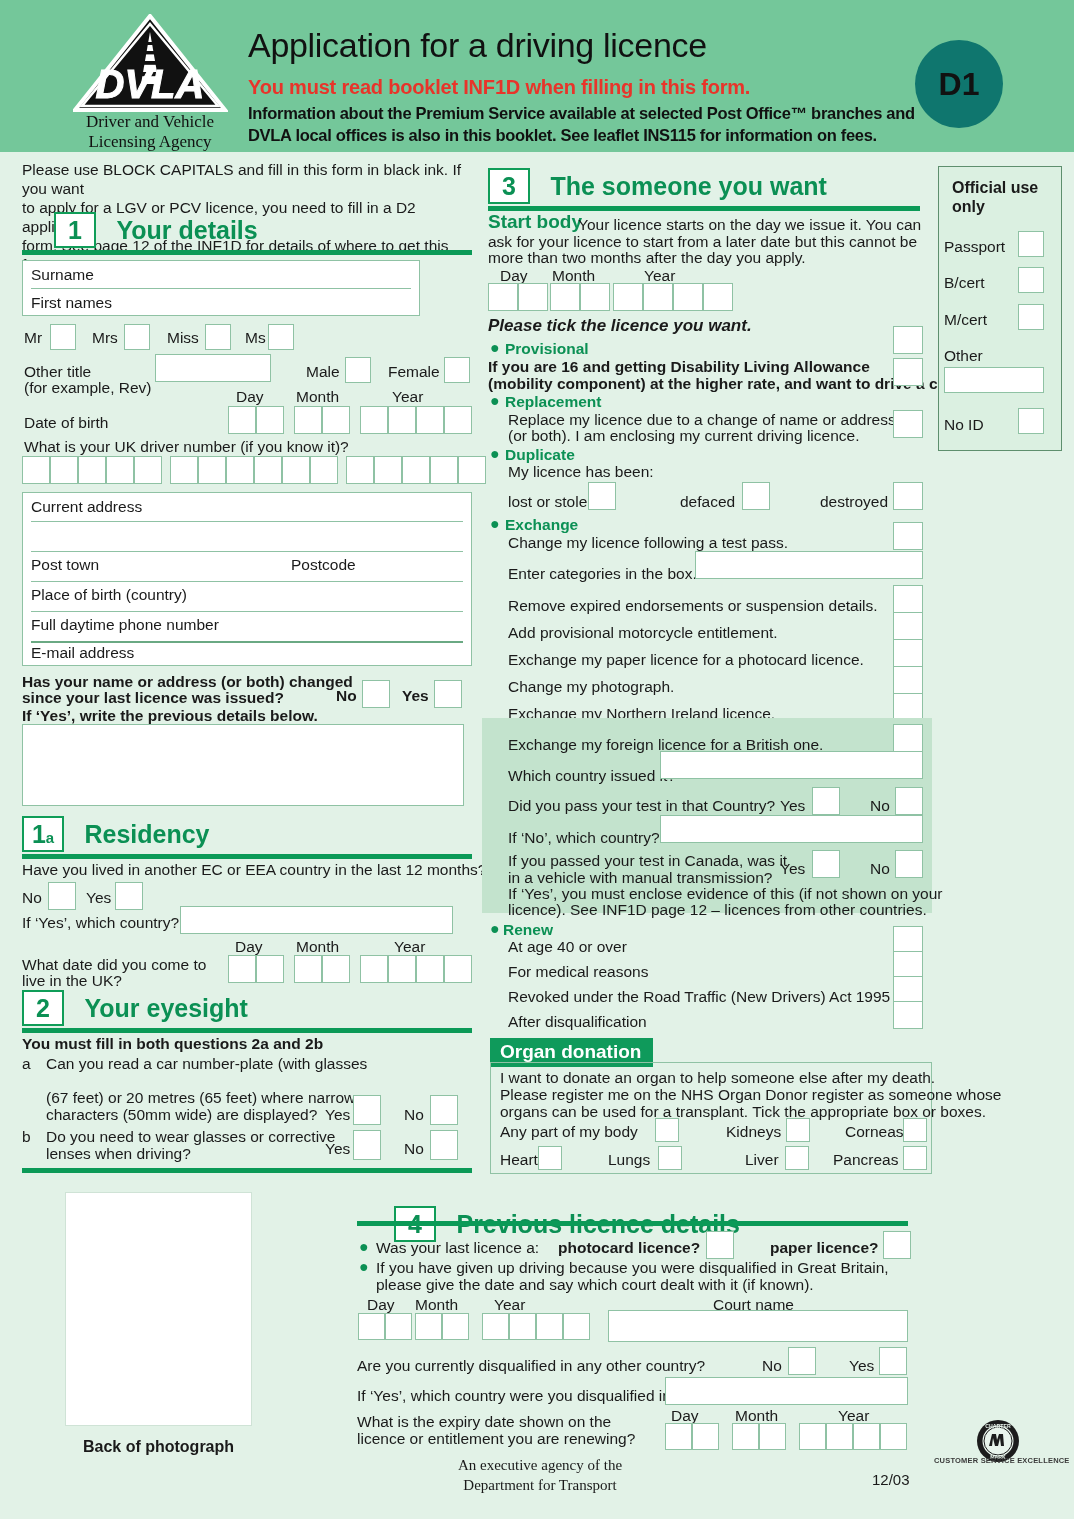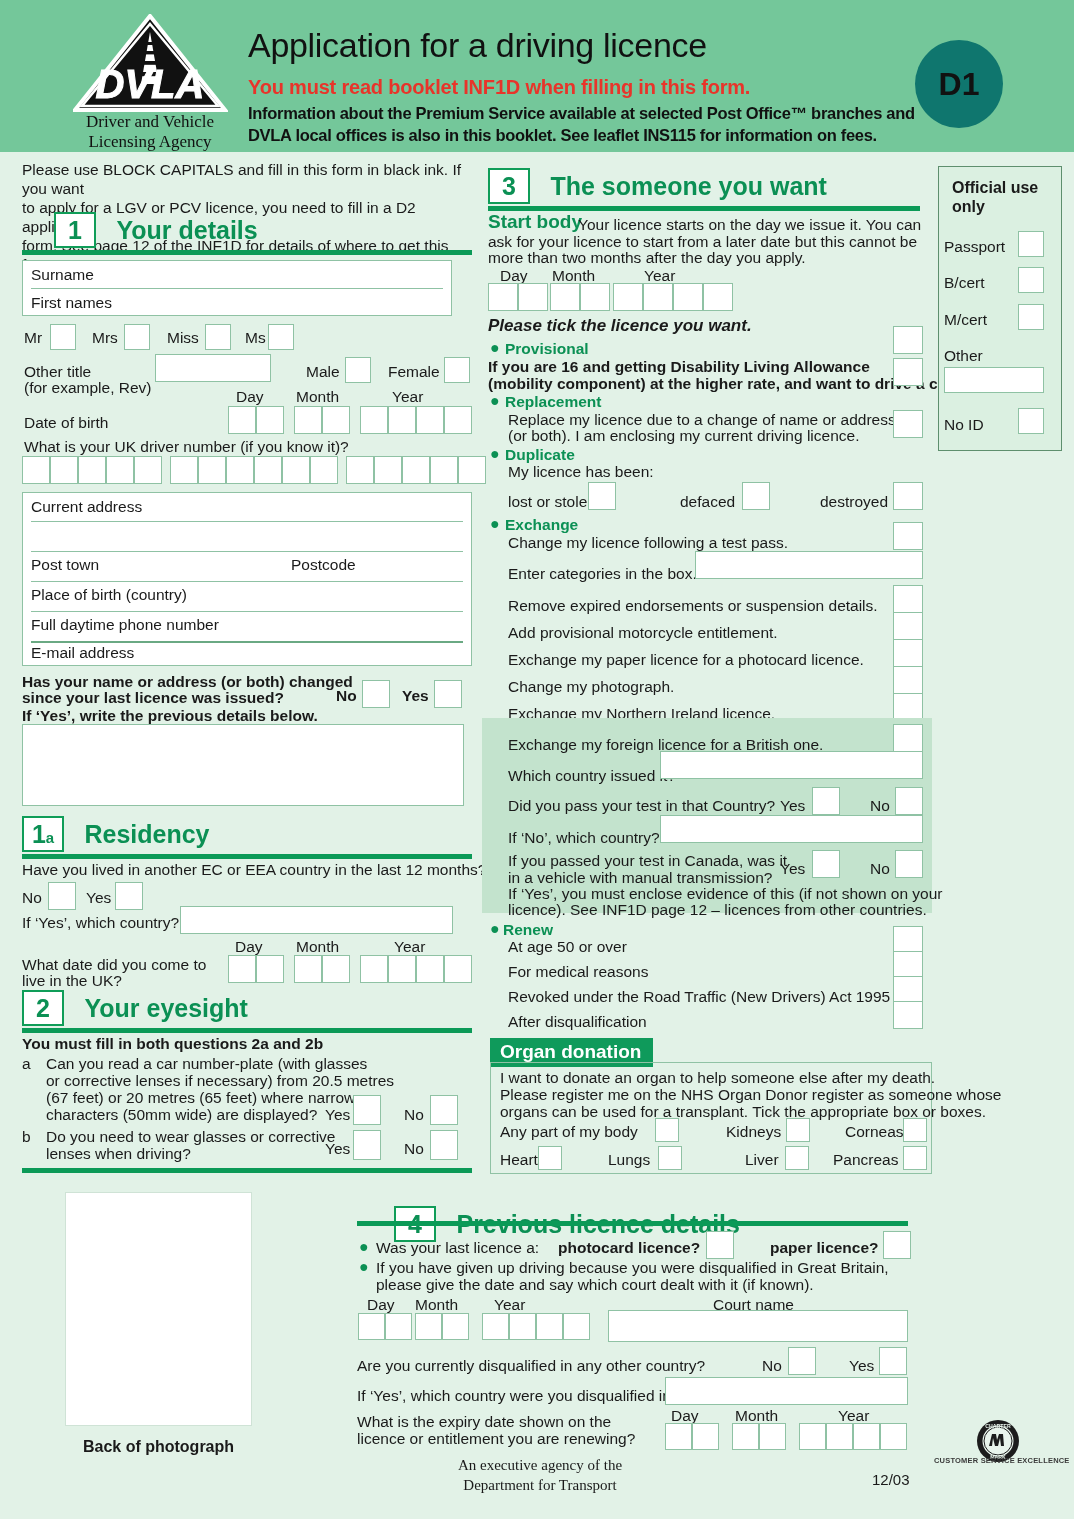--- a/index.html
+++ b/index.html
@@ -106,21 +106,21 @@
     <div>to apply for a LGV or PCV licence, you need to fill in a D2 application</div>
     <div>form. See page 12 of the INF1D for details of where to get this form.</div>
   </div>
 
   <div class="sec-head" style="left:22px;top:212px;margin-left:32px;">
     <span class="sec-num">1</span>
     <span class="sec-title">Your details</span>
   </div>
   <div class="sec-rule" style="position:absolute;left:22px;top:250px;width:450px;"></div>
 
-  <div class="card" style="left:22px;top:260px;width:430px;height:56px;">
+  <div class="card" style="left:22px;top:260px;width:398px;height:56px;">
     <div class="ft" style="left:8px;top:5px;">Surname</div>
     <div class="ln" style="top:27px;"></div>
     <div class="ft" style="left:8px;top:33px;">First names</div>
   </div>
   <div class="tbox" style="left:23px;top:284px;width:448px;height:1px;border:none;background:transparent;"></div>
 
   <div class="lbl" style="left:24px;top:328px;">Mr</div>
   <div class="cb" style="left:50px;top:324px;"></div>
   <div class="lbl" style="left:92px;top:328px;">Mrs</div>
   <div class="cb" style="left:124px;top:324px;"></div>
@@ -226,21 +226,20 @@
 
   <div class="sec-head" style="left:22px;top:990px;">
     <span class="sec-num">2</span>
     <span class="sec-title">Your eyesight</span>
   </div>
   <div class="sec-rule" style="position:absolute;left:22px;top:1028px;width:450px;"></div>
 
   <div class="lbl-b" style="left:22px;top:1034px;">You must fill in both questions 2a and 2b</div>
   <div class="lbl" style="left:22px;top:1054px;">a</div>
   <div class="lbl" style="left:46px;top:1054px;">Can you read a car number-plate (with glasses</div>
-  <div class="lbl" style="left:46px;top:1071px;">or corrective lenses if necessary) from 20.5 metres</div>
   <div class="lbl" style="left:46px;top:1088px;">(67 feet) or 20 metres (65 feet) where narrower</div>
   <div class="lbl" style="left:46px;top:1105px;">characters (50mm wide) are displayed?</div>
   <div class="lbl" style="left:325px;top:1105px;">Yes</div>
   <div class="cb" style="left:353px;top:1095px;width:28px;height:30px;"></div>
   <div class="lbl" style="left:404px;top:1105px;">No</div>
   <div class="cb" style="left:430px;top:1095px;width:28px;height:30px;"></div>
 
   <div class="lbl" style="left:22px;top:1127px;">b</div>
   <div class="lbl" style="left:46px;top:1127px;">Do you need to wear glasses or corrective</div>
   <div class="lbl" style="left:46px;top:1144px;">lenses when driving?</div>
@@ -351,21 +350,21 @@
   <div class="cb" style="left:812px;top:850px;width:28px;height:28px;"></div>
   <div class="lbl" style="left:870px;top:859px;">No</div>
   <div class="cb" style="left:895px;top:850px;width:28px;height:28px;"></div>
 
   <div class="lbl" style="left:508px;top:884px;">If ‘Yes’, you must enclose evidence of this (if not shown on your</div>
   <div class="lbl" style="left:508px;top:900px;">licence). See INF1D page 12 – licences from other countries.</div>
 
   <div class="bullet" style="left:490px;top:920px;">●</div>
   <div class="lbl" style="left:503px;top:920px;font-weight:bold;color:#0b9054;">Renew</div>
 
-  <div class="lbl" style="left:508px;top:937px;">At age 50 or over</div>
+  <div class="lbl" style="left:508px;top:937px;">At age 40 or over</div>
   <div class="cb" style="left:893px;top:926px;width:30px;height:28px;"></div>
 
   <div class="lbl" style="left:508px;top:962px;">For medical reasons</div>
   <div class="cb" style="left:893px;top:951px;width:30px;height:28px;"></div>
 
   <div class="lbl" style="left:508px;top:987px;">Revoked under the Road Traffic (New Drivers) Act 1995</div>
   <div class="cb" style="left:893px;top:976px;width:30px;height:28px;"></div>
 
   <div class="lbl" style="left:508px;top:1012px;">After disqualification</div>
   <div class="cb" style="left:893px;top:1001px;width:30px;height:28px;"></div>

